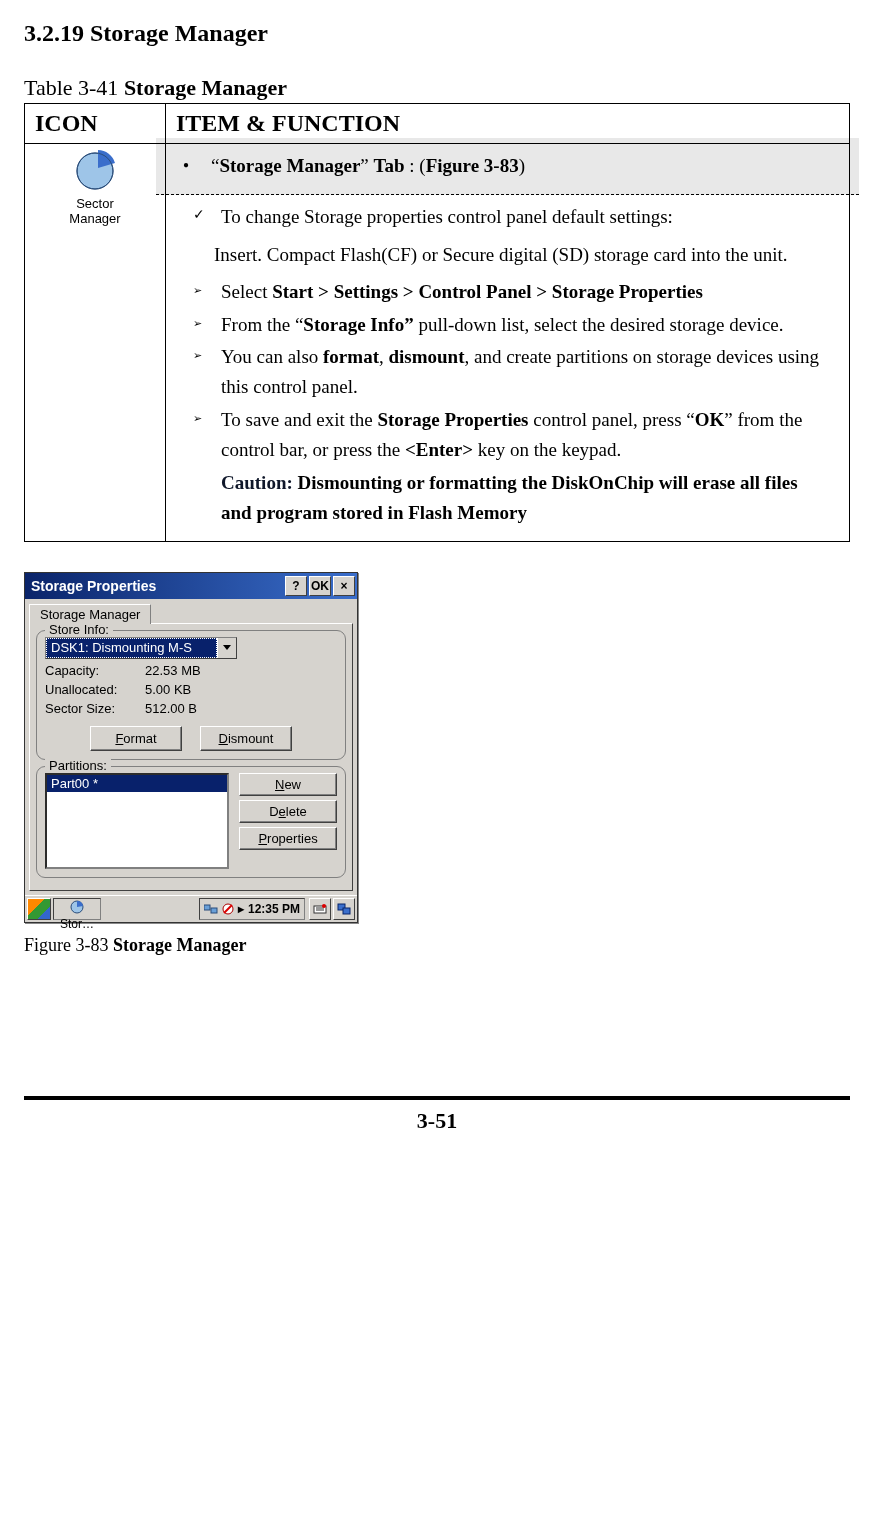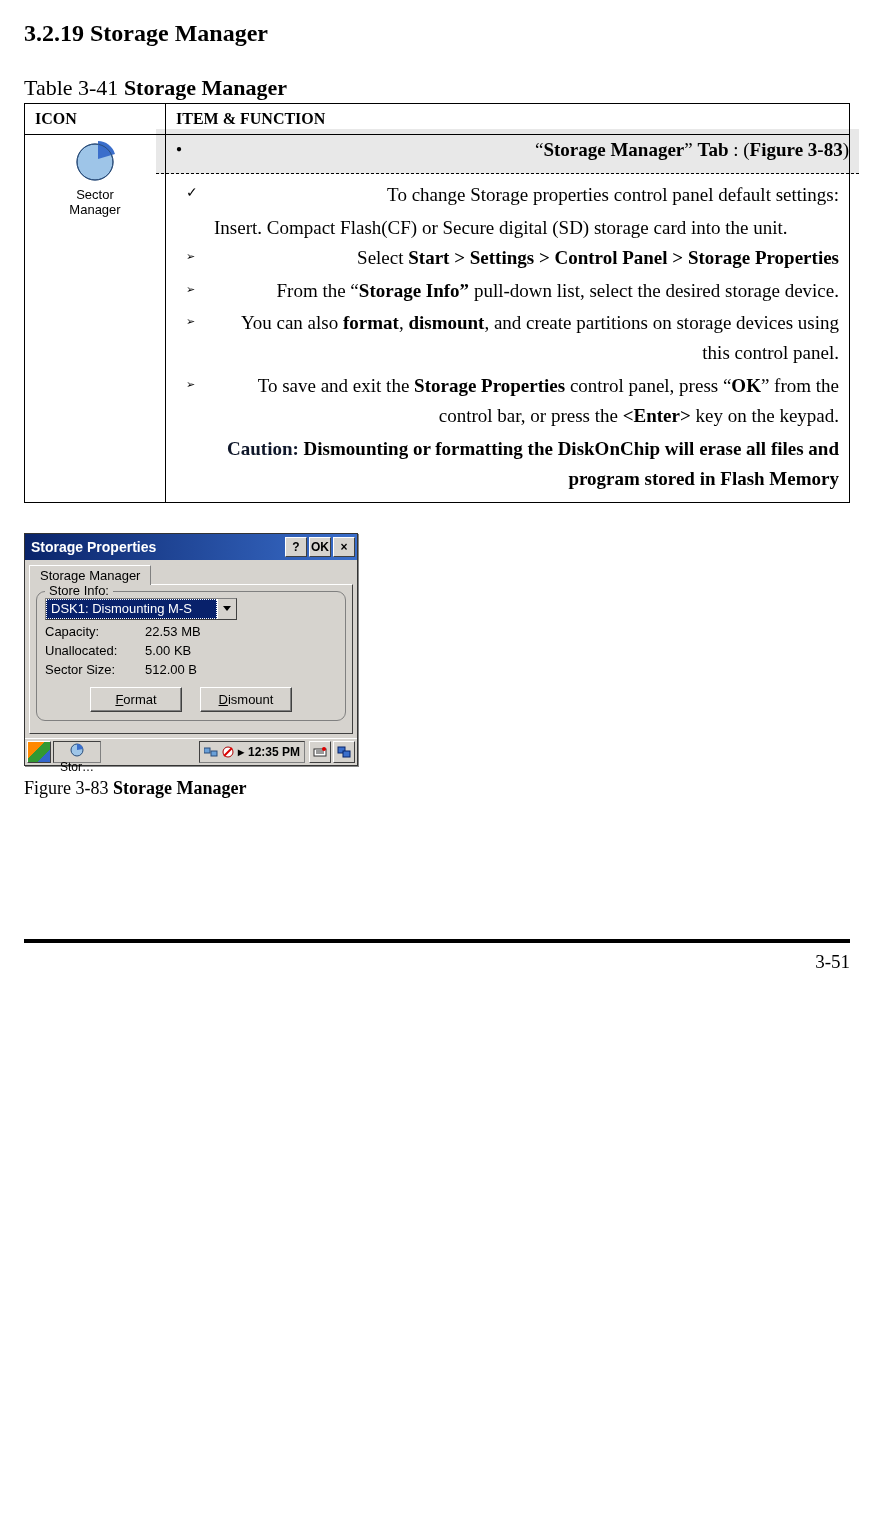--- a/index.html
+++ b/index.html
@@ -25,36 +25,36 @@
     border-collapse: collapse;
     width: 100%;
   }
   table.doc-table th, table.doc-table td {
     border: 1px solid #000;
     vertical-align: top;
     padding: 6px 10px;
   }
   table.doc-table th {
     font-weight: bold;
-    font-size: 16px;
+    font-size: 24px;
     text-align: left;
   }
   th.icon-col { width: 120px; text-align: center; }
   .icon-cell { text-align: center; font-family: Tahoma, sans-serif; font-size: 13px; padding-top:10px;}
   .pie-icon {
     width: 42px; height: 42px; margin: 0 auto 4px auto; position: relative;
   }
   .tab-bar {
     background: #e8e8e8;
     border-bottom: 1px dashed #000;
     margin: -6px -10px 6px -10px;
     padding: 6px 10px;
     font-size: 19px;
   }
-  .bullet-list { list-style: none; padding-left: 0; margin:0;text-align:right; }
+  .bullet-list { list-style: none; padding-left: 0; margin:7px; }
   .bullet-list > li { padding-left: 38px; position: relative; line-height:1.6; margin-bottom:2px;}
   .bullet-dot::before { content:"\25CF"; position:absolute; left:10px; font-size:10px; top:6px;}
   .bullet-check::before { content:"\2713"; position:absolute; left:10px; font-size:14px; top:2px;}
   .bullet-arrow::before { content:"\27A2"; position:absolute; left:10px; font-size:11px; top:5px;}
   .bold { font-weight: bold; }
   .red { color: #0f172a; }
   .indent-sub { padding-left: 38px; line-height:1.6; }
 
   
   .ce-window {
@@ -195,23 +195,23 @@
   .tb-iconbox {
     width:20px; height:20px;
     border:1px solid #fff; border-right-color:#404040; border-bottom-color:#404040;
     display:flex; align-items:center; justify-content:center;
   }
   .figure-caption { margin-top:12px; font-size:18px; }
   .page-footer {
     margin-top: 140px;
     border-top: 4px solid #000;
     padding-top: 8px;
-    text-align:right;
-    font-weight:normal;
-    font-size:19px;
+    text-align:center;
+    font-weight:bold;
+    font-size:22px;
   }
   u.acc { text-decoration: underline; }
   svg { display:block; }
 </style>
 </head>
 <body>
 
 <h2 class="section">3.2.19 Storage Manager</h2>
 
 <div class="table-caption">
@@ -302,20 +302,33 @@
         </div>
         <div class="ce-row">
           <div class="ce-label">Sector Size:</div>
           <div>512.00 B</div>
         </div>
         <div class="ce-btnrow">
           <div class="ce-btn"><u class="acc">F</u><span>ormat</span></div>
           <div class="ce-btn"><u class="acc">D</u><span>ismount</span></div>
         </div>
       </div>
+      <div class="ce-fieldset">
+        <div class="legend">Partitions:</div>
+        <div class="part-box">
+          <div class="ce-listbox">
+            <div class="sel-item">Part00 *</div>
+          </div>
+          <div class="part-btns">
+            <div class="ce-btn"><u class="acc">N</u><span>ew</span></div>
+            <div class="ce-btn">D<u class="acc">e</u><span>lete</span></div>
+            <div class="ce-btn"><u class="acc">P</u><span>roperties</span></div>
+          </div>
+        </div>
+      </div>
     </div>
   </div>
   <div class="ce-taskbar">
     <div class="tb-start"></div>
     <div class="tb-task">
       <span>
         <svg width="14" height="14">
             <circle cx="7" cy="7" r="6" fill="#9ec5e8" stroke="#2a4d7a"></circle>
             <path d="M7 7 L7 1 A6 6 0 0 1 13 6 Z" fill="#3a6ecb"></path>
           </svg>

